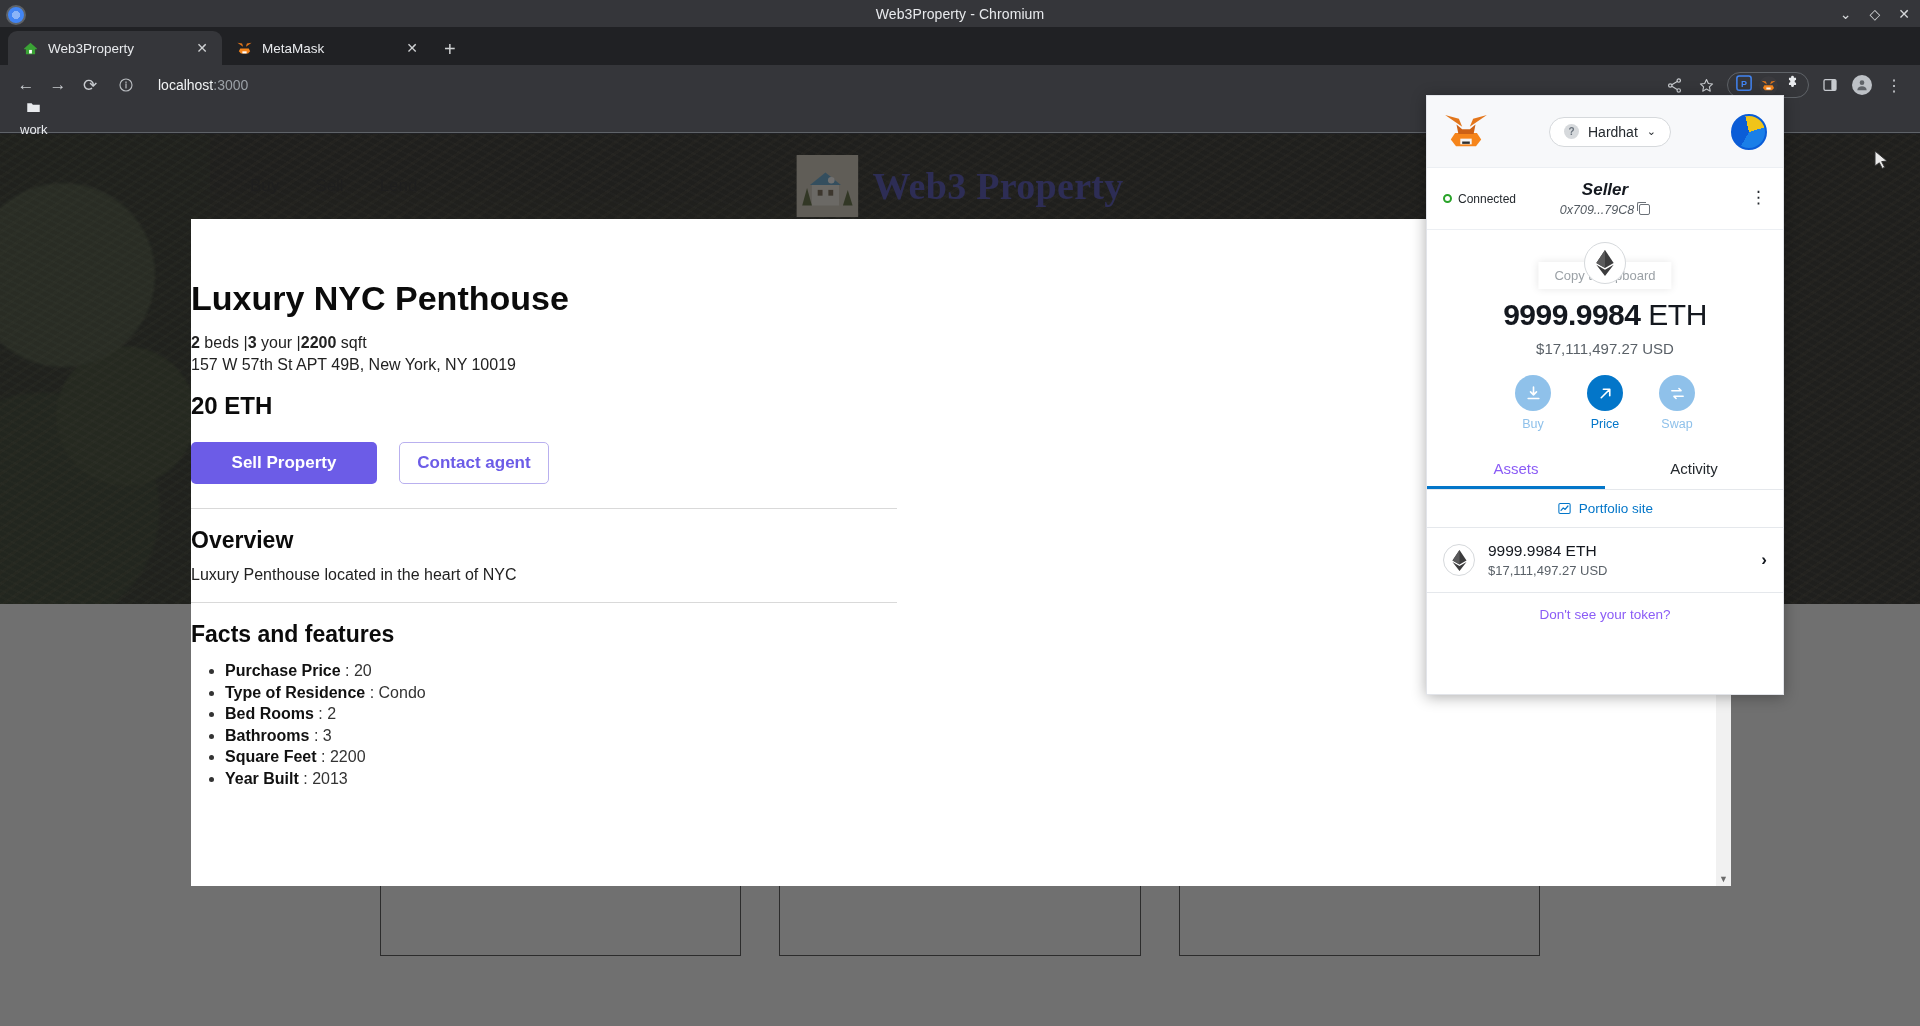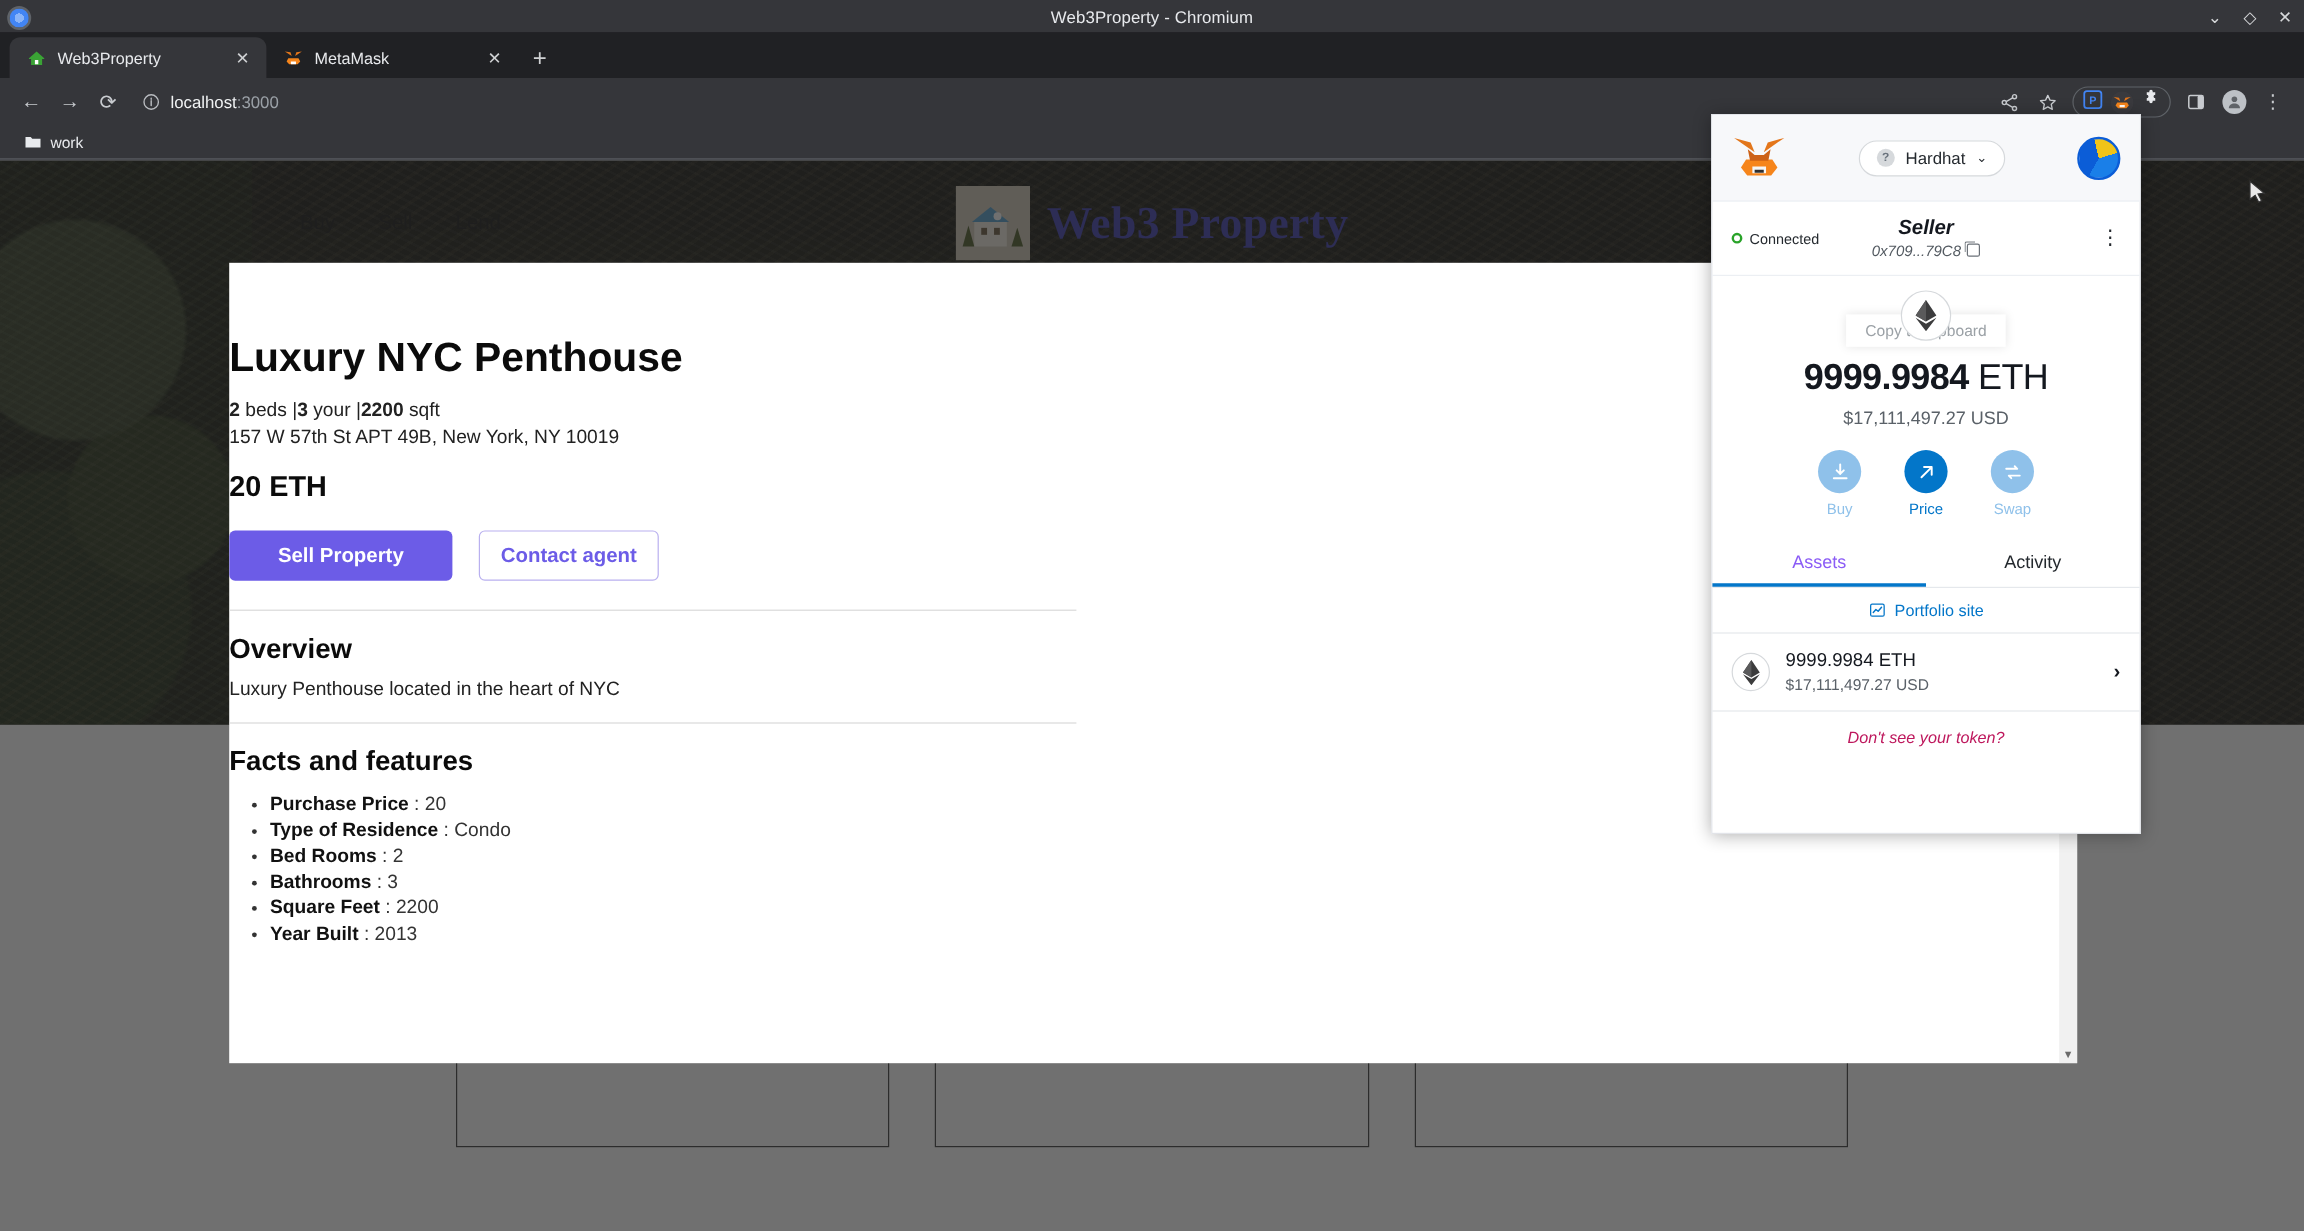--- a/index.html
+++ b/index.html
@@ -49,41 +49,41 @@
   .new-tab { color: #cfd1d3; font-size: 20px; margin: 0 0 6px 12px; line-height: 1; }
 
   
   .toolbar {
     position: absolute; top: 65px; left: 0; width: 1920px; height: 40px;
     background: #35363a; display: flex; align-items: center; padding: 0 12px; gap: 4px;
   }
   .nav-ic { width: 28px; height: 28px; display: flex; align-items: center; justify-content: center;
     color: #c8cbcf; font-size: 17px; }
   .omnibox {
-    flex: 1; height: 28px; display: flex; align-items: center; gap: 8px;
+    flex: 1; height: 28px; display: flex; align-items: center; gap: 24px;
     margin-left: 10px; color: #e8eaed; font-size: 14px; text-align: center;
   }
   .info-ic { width: 16px; height: 16px; color: #b9bcc0; }
   .url-host { color: #f1f3f4; }
   .url-rest { color: #9aa0a6; }
   .tb-right { display: flex; align-items: center; gap: 4px; }
   .tb-ic { width: 28px; height: 28px; display: flex; align-items: center; justify-content: center; color: #c8cbcf; }
   .ext-pill { display:flex; align-items:center; gap:6px; border:1px solid #5f6368;
     border-radius: 14px; padding: 2px 7px; height: 26px; margin: 0 3px; }
   .mm-fox { width:19px; height:19px; border-radius:50%; display:block; }
   .avatar-circle { width: 20px; height: 20px; border-radius: 50%; background: #bdc1c6;
     display:flex; align-items:center; justify-content:center; }
 
   
   .bookmarks {
     position: absolute; top: 105px; left: 0; width: 1920px; height: 28px;
     background: #35363a; display: flex; align-items: center; padding-left: 14px; gap: 8px;
     border-bottom: 1px solid #5f6368;
   }
-  .bm-item { display: flex; align-items: center; gap: 7px; padding: 2px 6px; border-radius: 4px; }
+  .bm-item { display: flex; align-items: center; gap: 7px; padding: 2px 6px; border-radius: 4px; flex-direction: column; }
   .bm-label { color: #e8eaed; font-size: 13px; }
 
   
   .viewport {
     position: absolute; top: 134px; left: 0; width: 1920px; height: 892px;
     background: #fff; overflow: hidden;
   }
   
   .hero {
     position: absolute; top: 0; left: 0; width: 1920px; height: 470px;
@@ -284,21 +284,21 @@
   .mm-tab.active { color: #8b5cf6; box-shadow: inset 0 -3px 0 #0376c9; }
   .mm-portfolio { text-align: center; padding: 11px 0; border-bottom: 1px solid #e5e8ec;
     color: #0376c9; font-size: 13.5px; display:flex; align-items:center; justify-content:center; gap:7px;}
   .mm-token { display: flex; align-items: center; gap: 13px; padding: 14px 16px;
     border-bottom: 1px solid #e5e8ec; }
   .token-ic { width: 32px; height: 32px; border-radius: 50%; border: 1px solid #d6d9dc;
     display:flex; align-items:center; justify-content:center; flex:0 0 32px;}
   .token-amt { font-size: 15.5px; color: #14181f; }
   .token-usd { font-size: 13px; color: #5a6168; margin-top: 3px; }
   .token-chev { margin-left: auto; color: #14181f; font-size: 17px; font-weight: 700; }
-  .mm-footer { text-align: center; padding: 14px 0; font-size: 13.5px; color: #be185d; font-style: italic; }
+  .mm-footer { text-align: center; padding: 14px 0; font-size: 13.5px; color: #8b5cf6; }
 
   .cursor { position:absolute; left:1874px; top:150px; z-index: 60; }
 </style>
 </head>
 <body>
 
 <div class="screen">
 
   <div class="titlebar">
     <span class="titlebar-text">Web3Property - Chromium</span>

